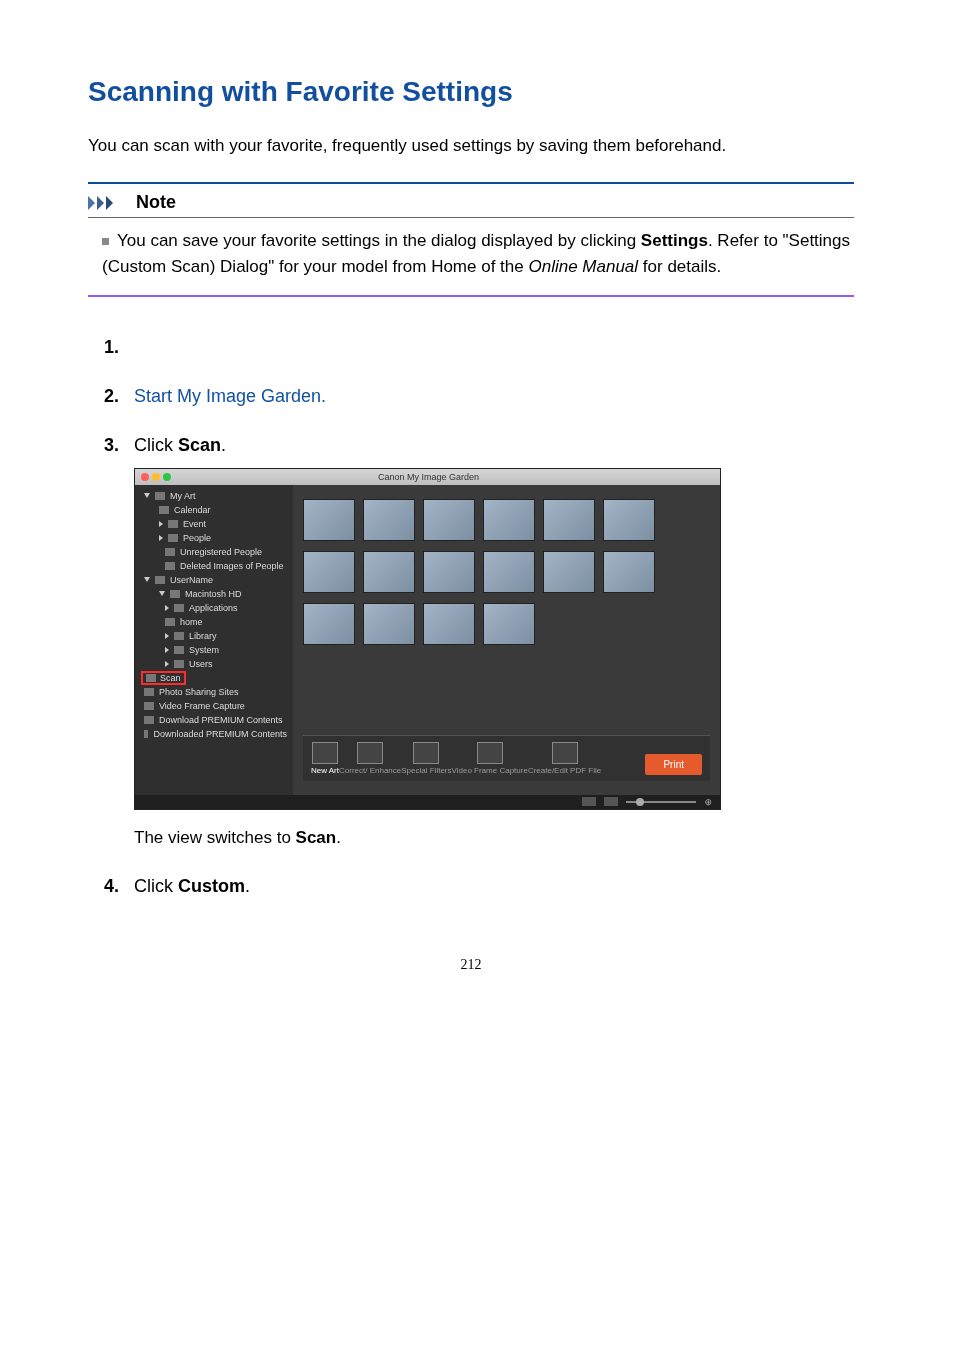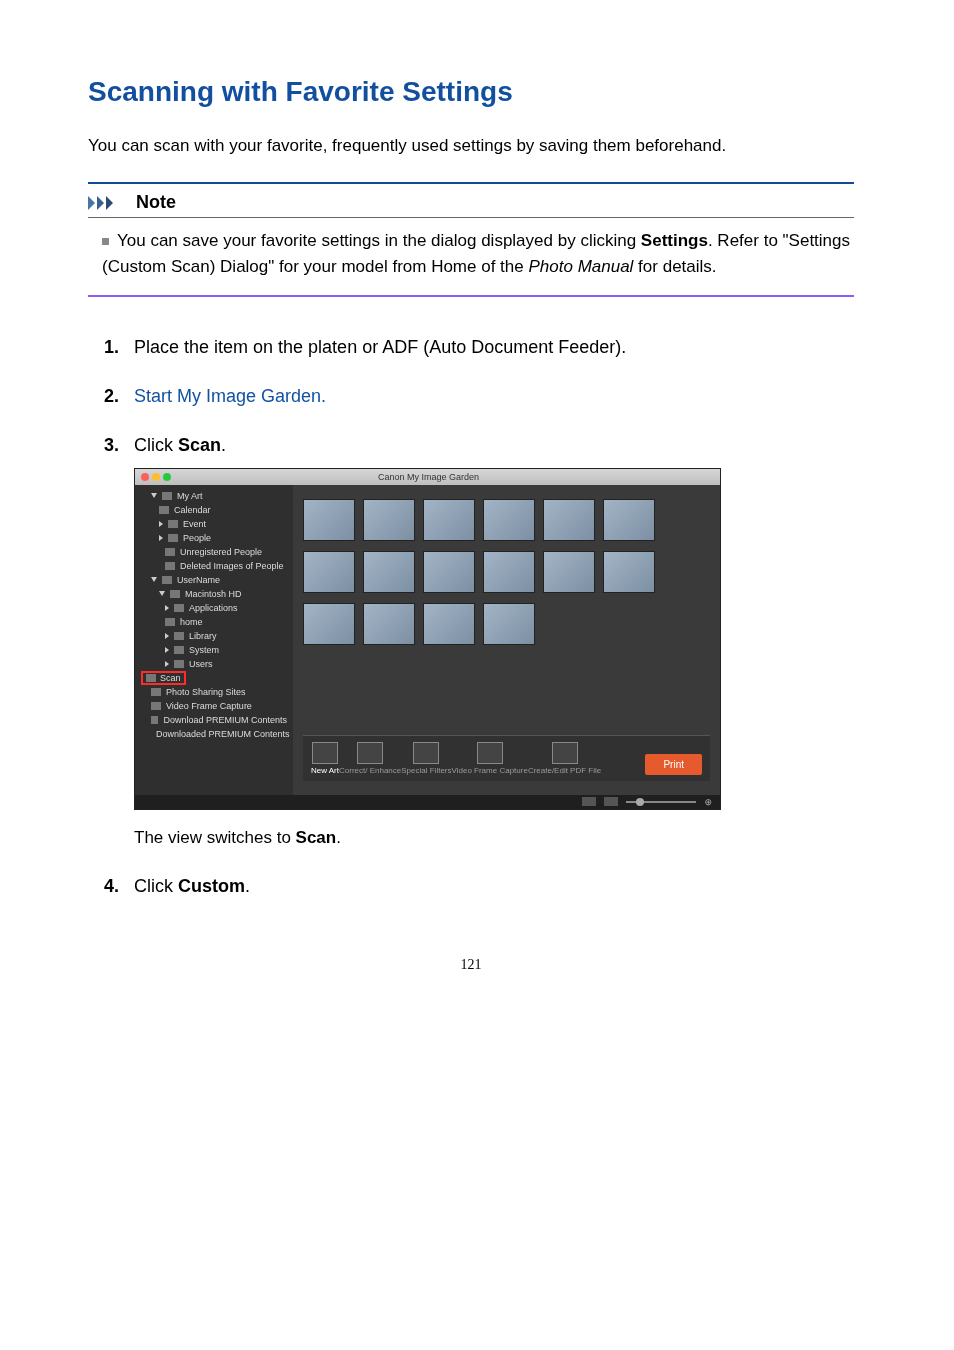--- a/index.html
+++ b/index.html
@@ -139,21 +139,21 @@
     padding: 4px 0;
   }
   .side-item {
     display: flex;
     align-items: center;
     gap: 5px;
     padding: 2px 6px;
     color: #dcdcdc;
     white-space: nowrap;
   }
-  .ind0 { padding-left: 16px; }
+  .ind0 { padding-left: 9px; }
   .ind1 { padding-left: 24px; }
   .ind2 { padding-left: 30px; }
   .tri {
     width: 0; height: 0;
     border-left: 4px solid #ccc;
     border-top: 3px solid transparent;
     border-bottom: 3px solid transparent;
     display: inline-block;
   }
   .tri.down {
@@ -260,29 +260,28 @@
       <span class="note-chevrons">
         <svg width="40" height="14" viewBox="0 0 40 14">
           <path d="M0 0 L7 7 L0 14 Z" fill="#4a74a8"></path>
           <path d="M9 0 L16 7 L9 14 Z" fill="#3a5f8e"></path>
           <path d="M18 0 L25 7 L18 14 Z" fill="#2a4a74"></path>
         </svg>
       </span>
       <span class="note-title">Note</span>
     </div>
     <div class="note-body">
-      <span class="sq"></span><span>You can save your favorite settings in the dialog displayed by clicking </span><b>Settings</b><span>. Refer to "Settings (Custom Scan) Dialog" for your model from Home of the </span><i>Photo Manual</i><span> for details.</span>
+      <span class="sq"></span><span>You can save your favorite settings in the dialog displayed by clicking </span><b>Settings</b><span>. Refer to "Settings (Custom Scan) Dialog" for your model from Home of the </span><i>Online Manual</i><span> for details.</span>
     </div>
   </div>
 
   <ol class="main-steps">
     <li>
       <div class="step-row">
         <span class="num">1.</span>
-        <span class="txt">Place the item on the platen or ADF (Auto Document Feeder).</span>
       </div>
     </li>
 
     <li>
       <div class="step-row">
         <span class="num">2.</span>
         <span class="txt"><a href="#" class="link">Start My Image Garden.</a></span>
       </div>
     </li>
 
@@ -453,14 +452,14 @@
     <li>
       <div class="step-row">
         <span class="num">4.</span>
         <span class="txt">
           <span>Click </span><b>Custom</b><span>.</span>
         </span>
       </div>
     </li>
   </ol>
 
-  <div class="page-number">121</div>
+  <div class="page-number">212</div>
 </div>
 
 </body></html>

